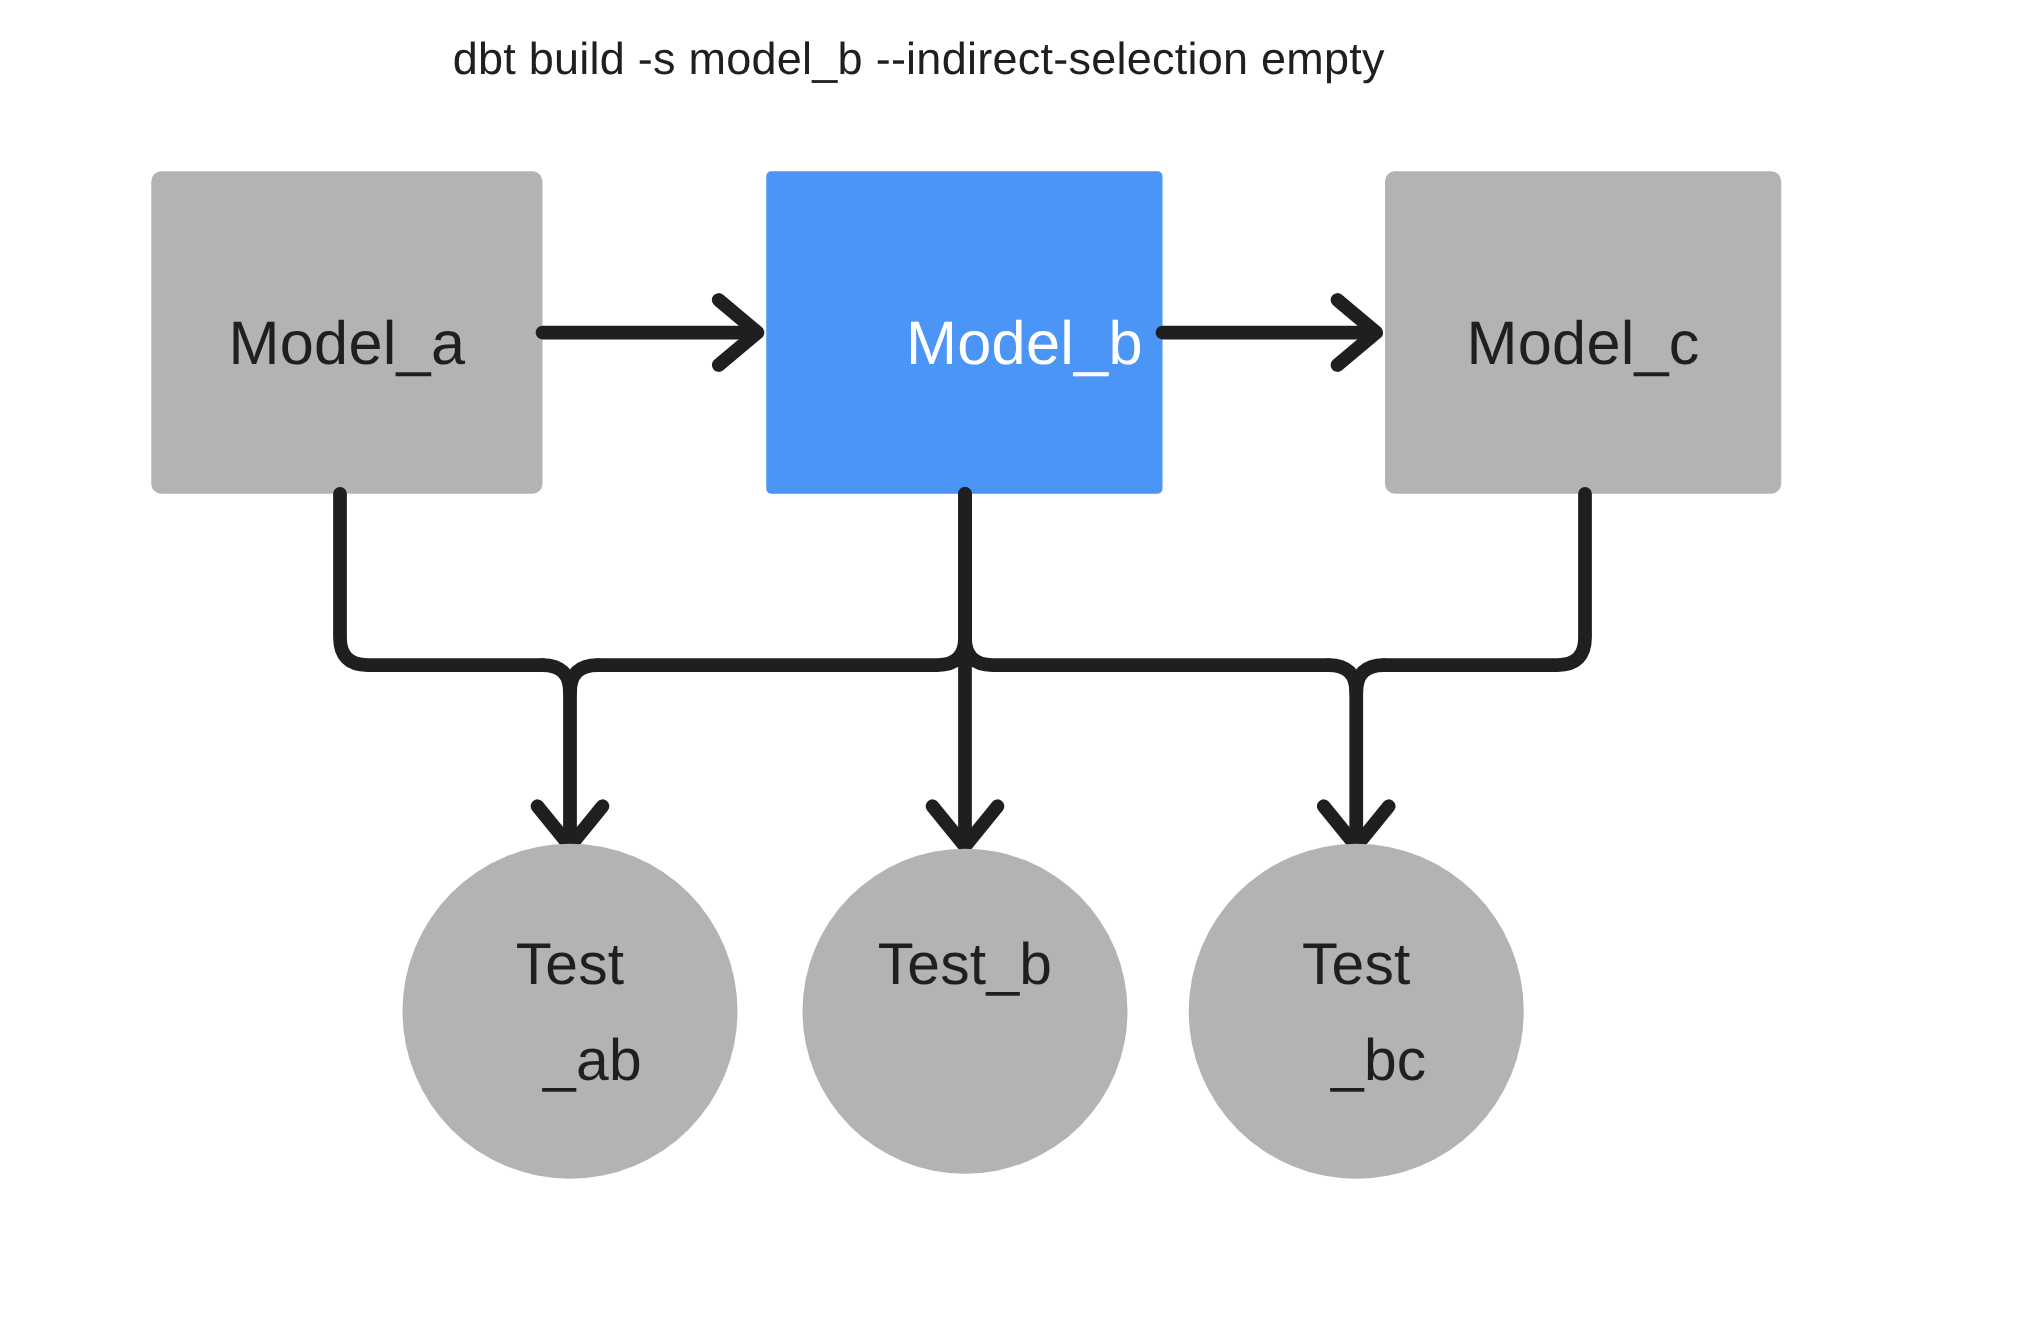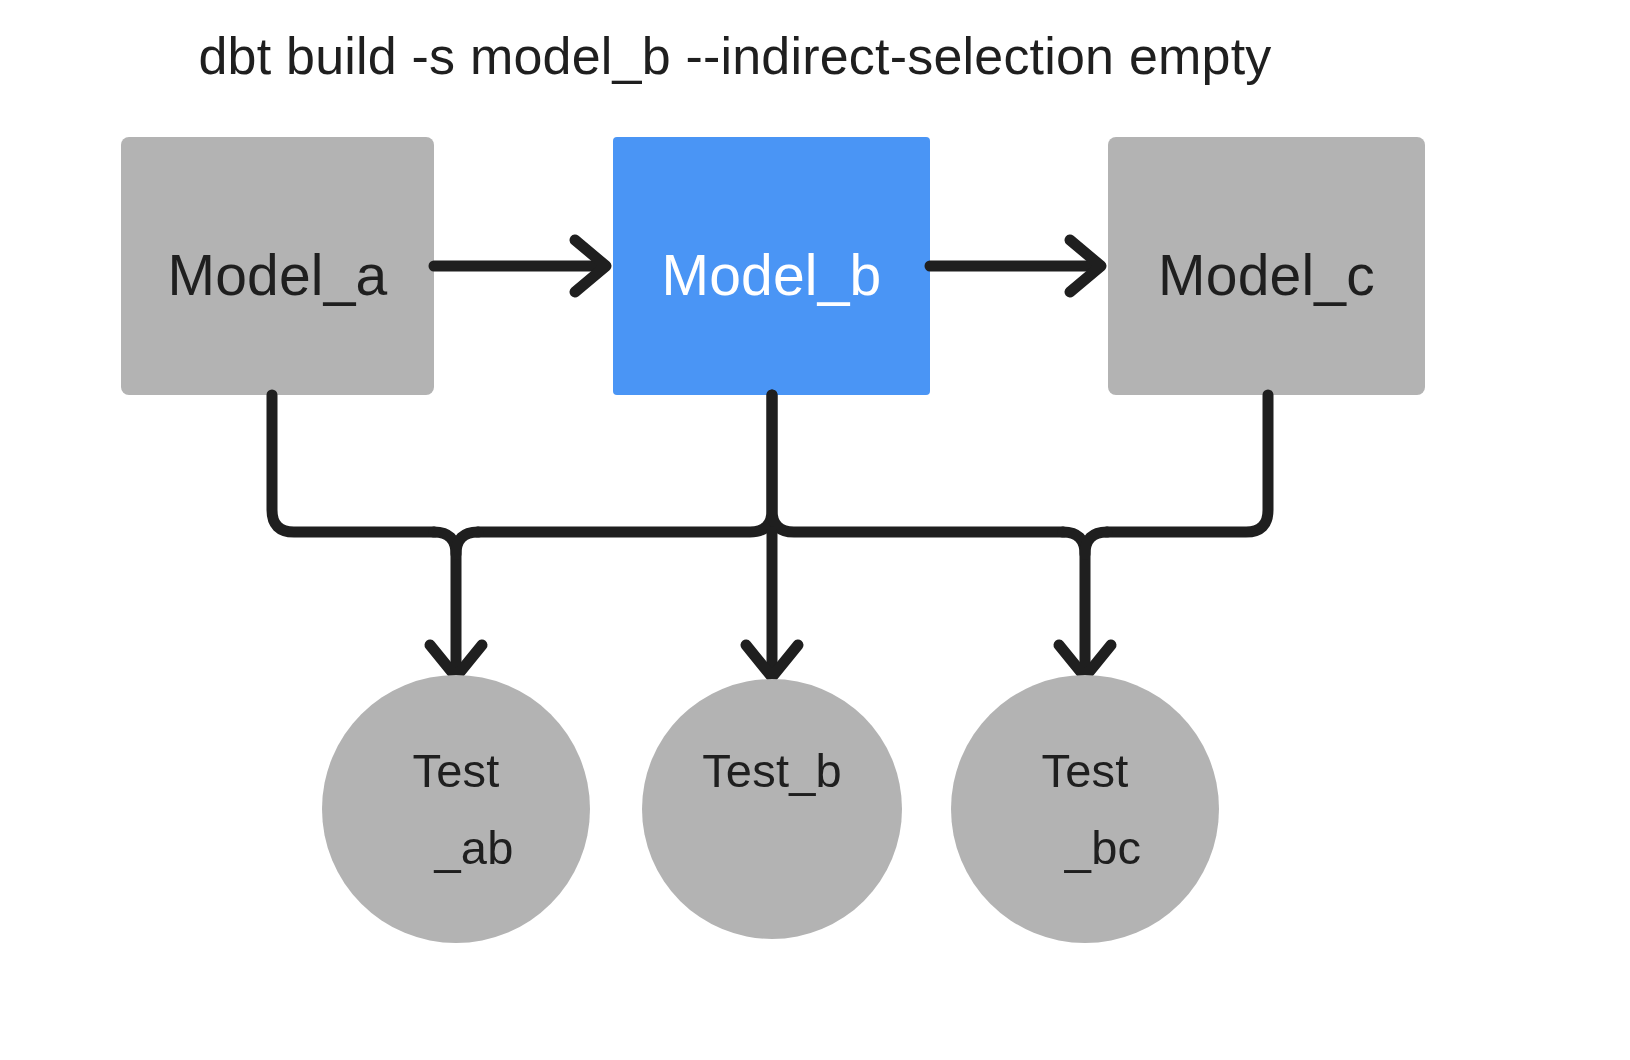--- a/index.html
+++ b/index.html
@@ -30,21 +30,21 @@
     position: absolute;
     display: flex;
     flex-direction: column;
     align-items: center;
     justify-content: center;
     text-align: center;
     pointer-events: none;
     line-height: 1.18;
   }
   .box-label {
-    font-size: 57px;
+    font-size: 49px;
     color: #1f1f1f;
     letter-spacing: 0.2px;
     white-space: nowrap;
     margin-top: 20px;
   }
   .box-label.on-accent {
     color: #ffffff;
   }
   .circle-label {
     font-size: 47px;
@@ -54,21 +54,21 @@
   .circle-label .line2 {
     margin-top: 22px;
     margin-left: 36px;
   }
   #diagram-title {
     position: absolute;
     left: 0;
     top: 26px;
     width: 1470px;
     text-align: center;
-    font-size: 52px;
+    font-size: 36px;
     color: #1f1f1f;
     letter-spacing: 0.2px;
     white-space: nowrap;
   }
 </style>
 </head>
 <body>
 
 <div id="canvas">
 
@@ -121,21 +121,21 @@
     <circle cx="456" cy="809" r="134" fill="#b3b3b3"></circle>
     <circle cx="772" cy="809" r="130" fill="#b3b3b3"></circle>
     <circle cx="1085" cy="809" r="134" fill="#b3b3b3"></circle>
 
   </svg>
 
   <div class="node-label" style="left:121px; top:137px; width:313px; height:258px;">
     <span class="box-label">Model_a</span>
   </div>
 
-  <div class="node-label" style="left:613px; top:137px; width:317px; height:258px;">
+  <div class="node-label" style="left:613px; top:137px; width:317px; height:258px;padding-left:48px;">
     <span class="box-label on-accent">Model_b</span>
   </div>
 
   <div class="node-label" style="left:1108px; top:137px; width:317px; height:258px;">
     <span class="box-label">Model_c</span>
   </div>
 
   <div class="node-label circle-label" style="left:322px; top:675px; width:268px; height:268px;">
     <span class="line1">Test</span>
     <span class="line2">_ab</span>

